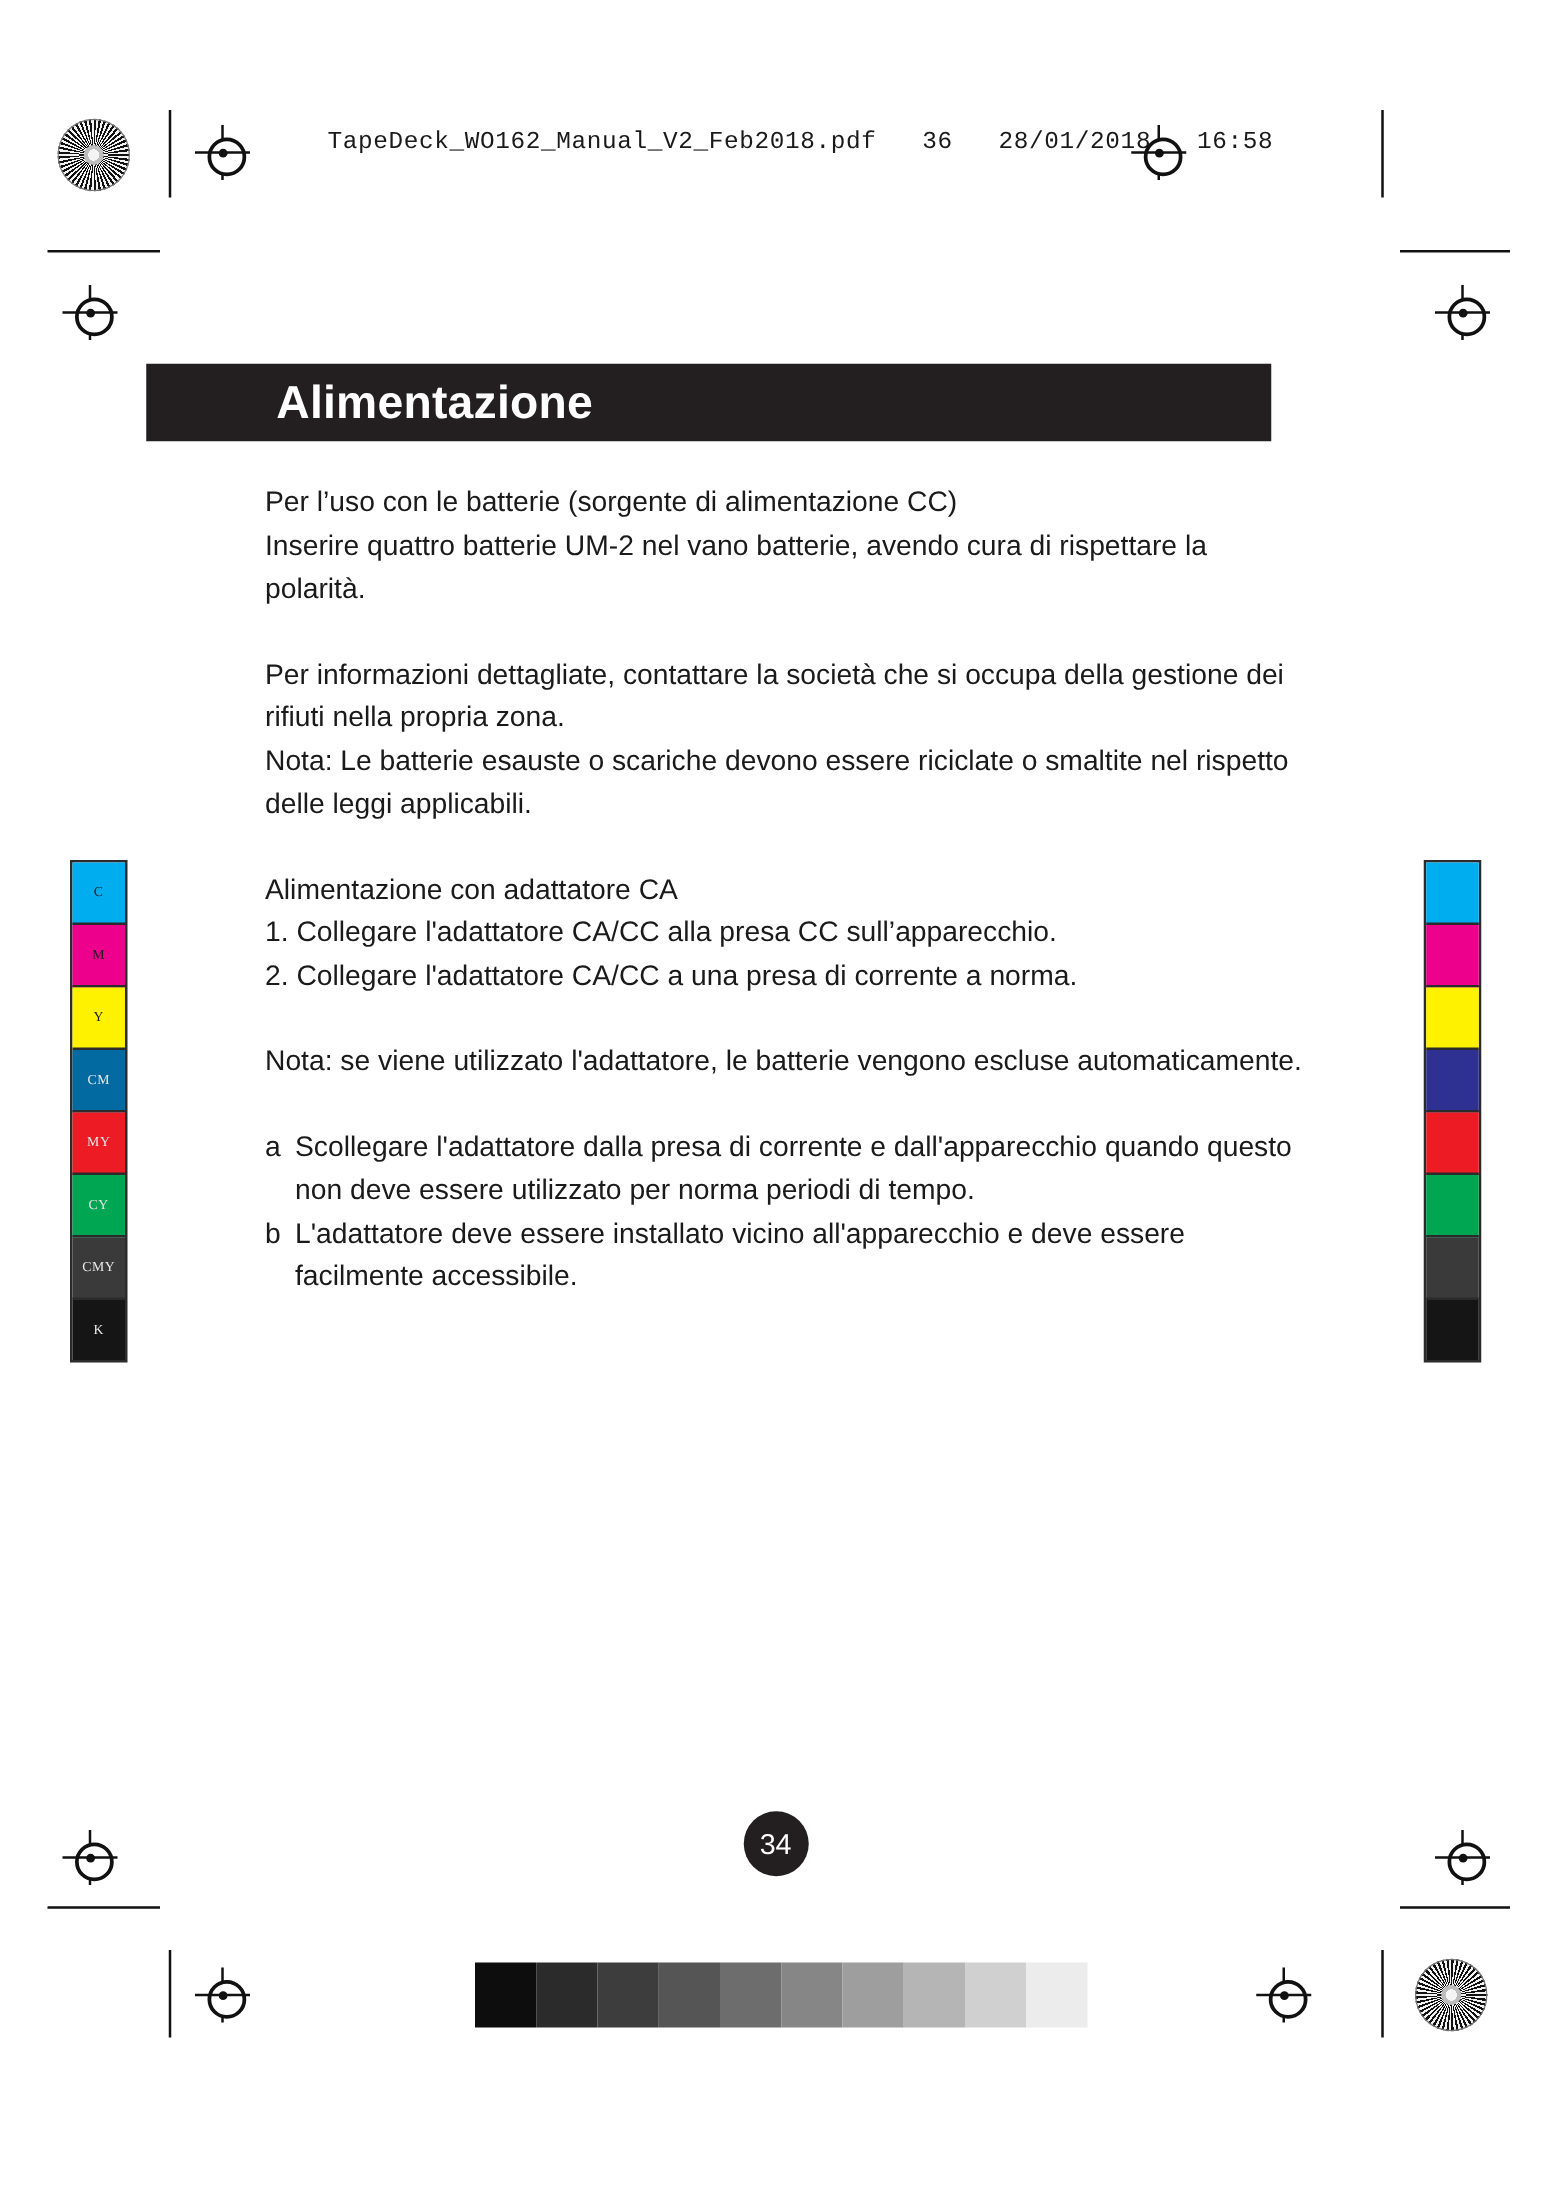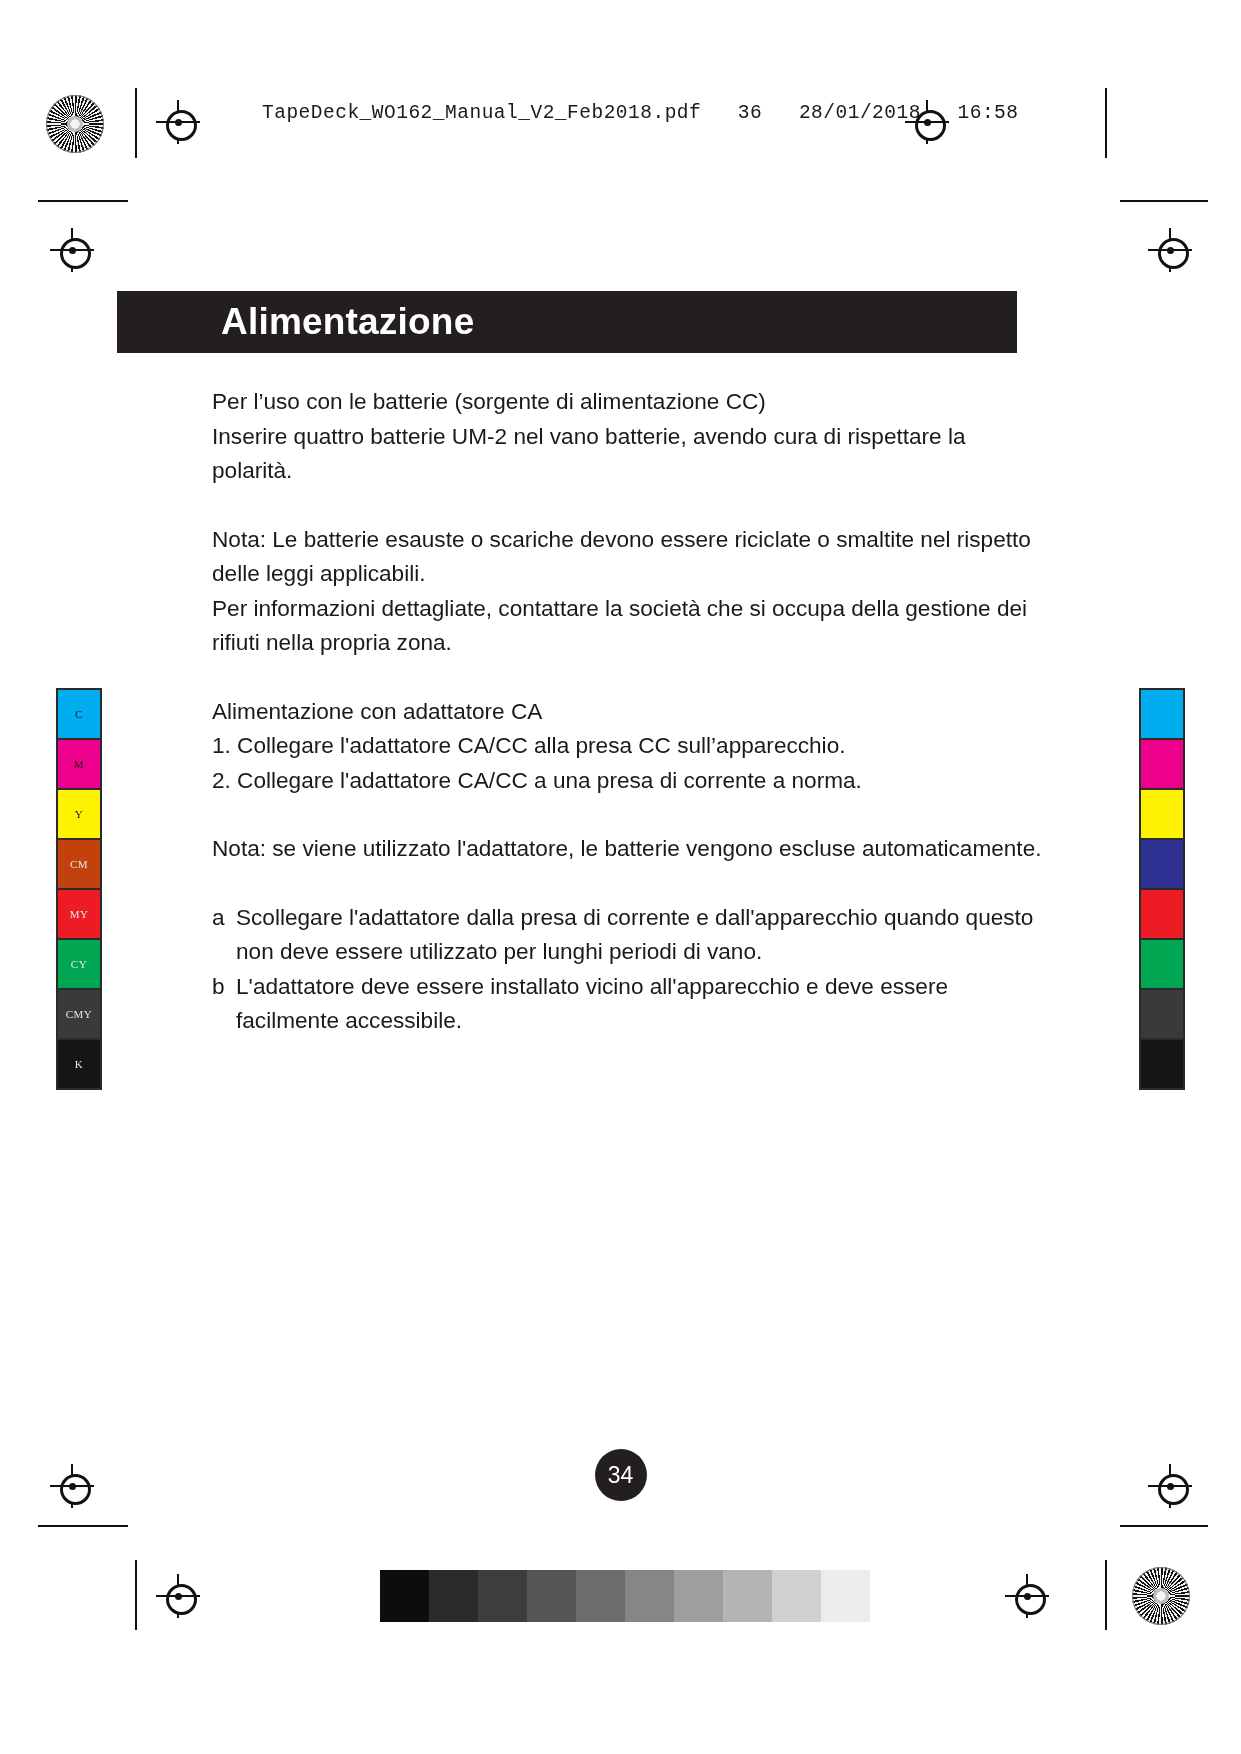--- a/index.html
+++ b/index.html
@@ -288,21 +288,21 @@
 <div class="color-strip left">
   <div class="swatch" style="background:#00AEEF">
     <span class="lbl">C</span>
   </div>
   <div class="swatch" style="background:#EC008C">
     <span class="lbl">M</span>
   </div>
   <div class="swatch" style="background:#FFF200">
     <span class="lbl">Y</span>
   </div>
-  <div class="swatch dark" style="background:#c2410c">
+  <div class="swatch dark" style="background:#0369a1">
     <span class="lbl">CM</span>
   </div>
   <div class="swatch dark" style="background:#ED1C24">
     <span class="lbl">MY</span>
   </div>
   <div class="swatch dark" style="background:#00A651">
     <span class="lbl">CY</span>
   </div>
   <div class="swatch dark" style="background:#3A3A3A">
     <span class="lbl">CMY</span>
@@ -327,41 +327,41 @@
   <div class="section-banner-title">Alimentazione</div>
 </div>
 
 <div class="content">
 
   <div class="block hdg">Per l’uso con le batterie (sorgente di alimentazione CC)</div>
   <div class="block para">Inserire quattro batterie UM-2 nel vano batterie, avendo cura di rispettare la polarità.</div>
 
   <div class="spacer"></div>
 
+  <div class="block para">Per informazioni dettagliate, contattare la società che si occupa della gestione dei rifiuti nella propria zona.</div>
   <div class="block para">
     <span class="hdg">Nota</span><span>: Le batterie esauste o scariche devono essere riciclate o smaltite nel rispetto delle leggi applicabili.</span>
   </div>
-  <div class="block para">Per informazioni dettagliate, contattare la società che si occupa della gestione dei rifiuti nella propria zona.</div>
 
   <div class="spacer"></div>
 
   <div class="block hdg">Alimentazione con adattatore CA</div>
   <div class="block list-item">1. Collegare l'adattatore CA/CC alla presa CC sull’apparecchio.</div>
   <div class="block list-item">2. Collegare l'adattatore CA/CC a una presa di corrente a norma.</div>
 
   <div class="spacer"></div>
 
   <div class="block para">
     <span class="hdg">Nota</span><span>: se viene utilizzato l'adattatore, le batterie vengono escluse automaticamente.</span>
   </div>
 
   <div class="spacer"></div>
 
   <div class="block lettered">
-    <span class="marker">a</span><span>Scollegare l'adattatore dalla presa di corrente e dall'apparecchio quando questo non deve essere utilizzato per lunghi periodi di vano.</span>
+    <span class="marker">a</span><span>Scollegare l'adattatore dalla presa di corrente e dall'apparecchio quando questo non deve essere utilizzato per norma periodi di tempo.</span>
   </div>
   <div class="block lettered">
     <span class="marker">b</span><span>L'adattatore deve essere installato vicino all'apparecchio e deve essere facilmente accessibile.</span>
   </div>
 
 </div>
 
 <div class="page-badge">34</div>
 
 <div class="gray-wedge">

